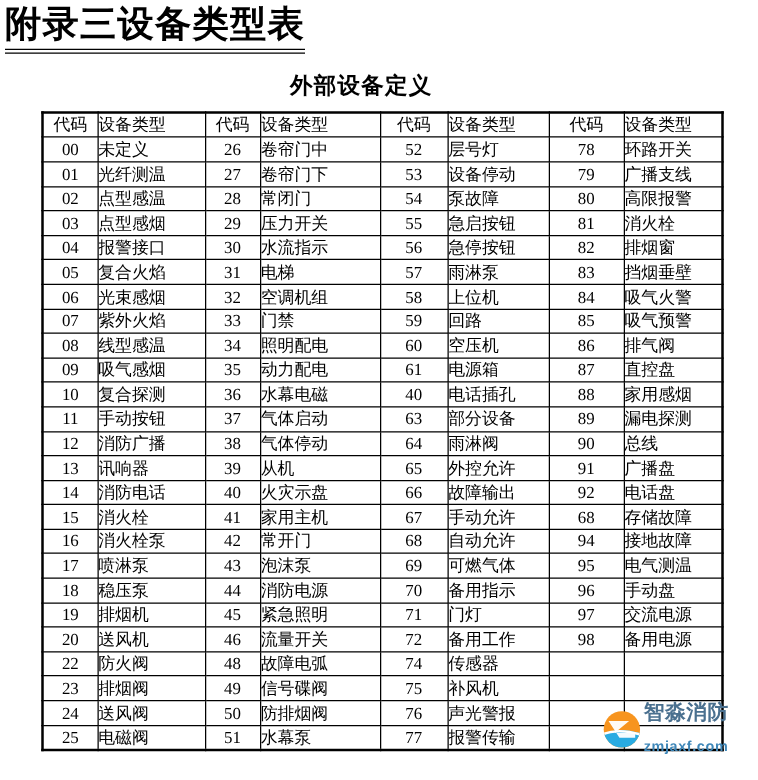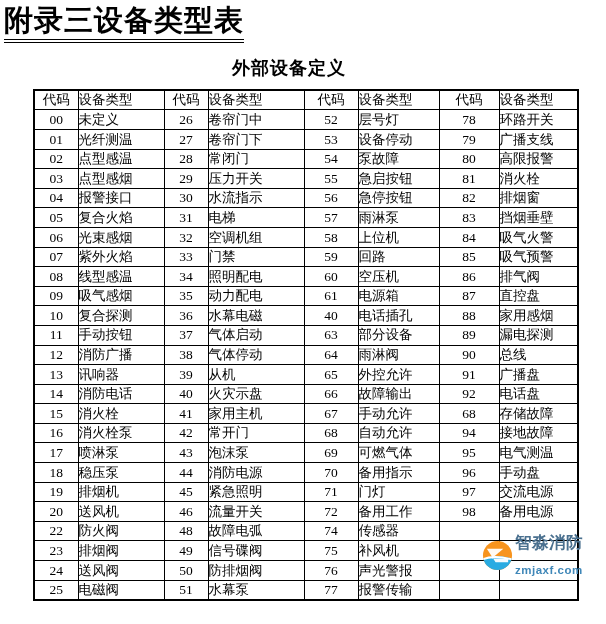--- a/index.html
+++ b/index.html
@@ -46,21 +46,21 @@
     padding:0;
     overflow:hidden;
     white-space:nowrap;
     line-height:1;
   }
   td.code, th.code{ text-align:center; }
   td.type, th.type{ text-align:left; padding-left:7px; }
   .watermark{
     position:absolute;
     left:482px;
-    top:534px;
+    top:562px;
     display:flex;
     align-items:center;
     background:transparent;
   }
   .wm-logo{ width:31px;height:31px;flex:0 0 auto; }
   .wm-text{ margin-left:2px; line-height:1; }
   .wm-name{
     font-family:"Liberation Sans","DejaVu Sans",sans-serif;
     font-size:16.5px;
     font-weight:bold;

